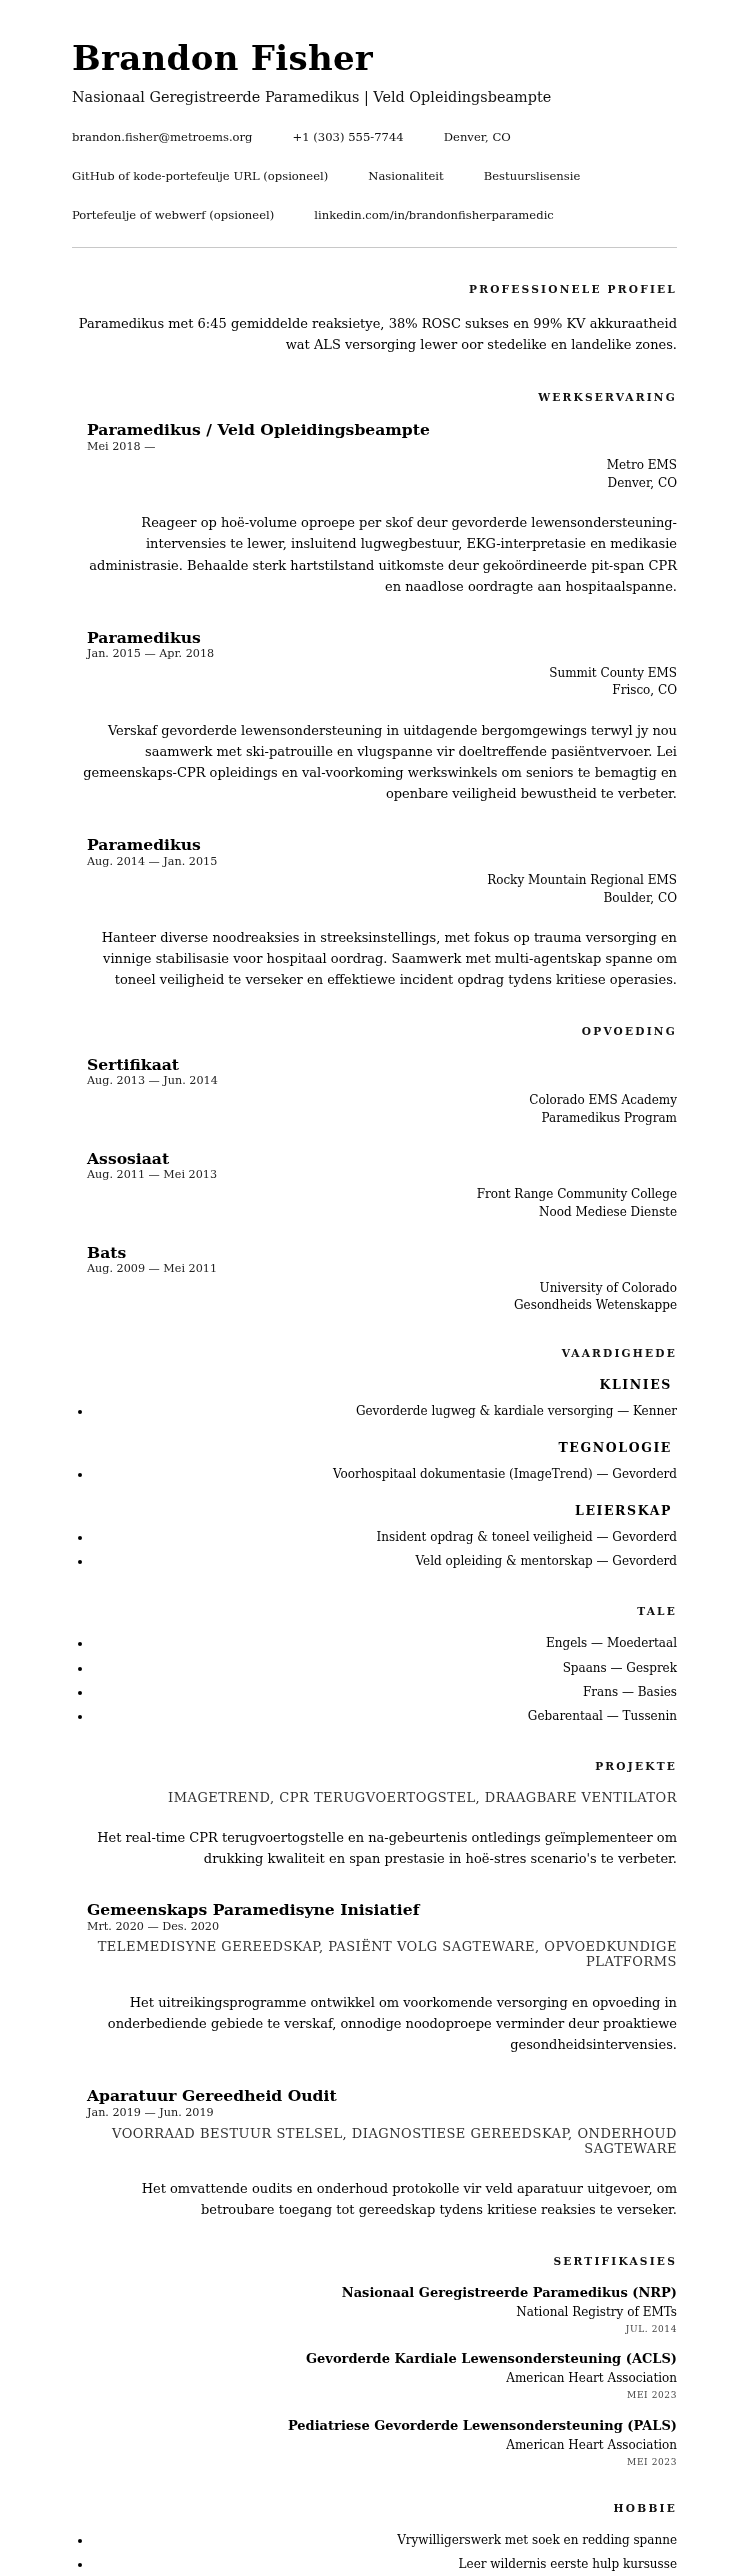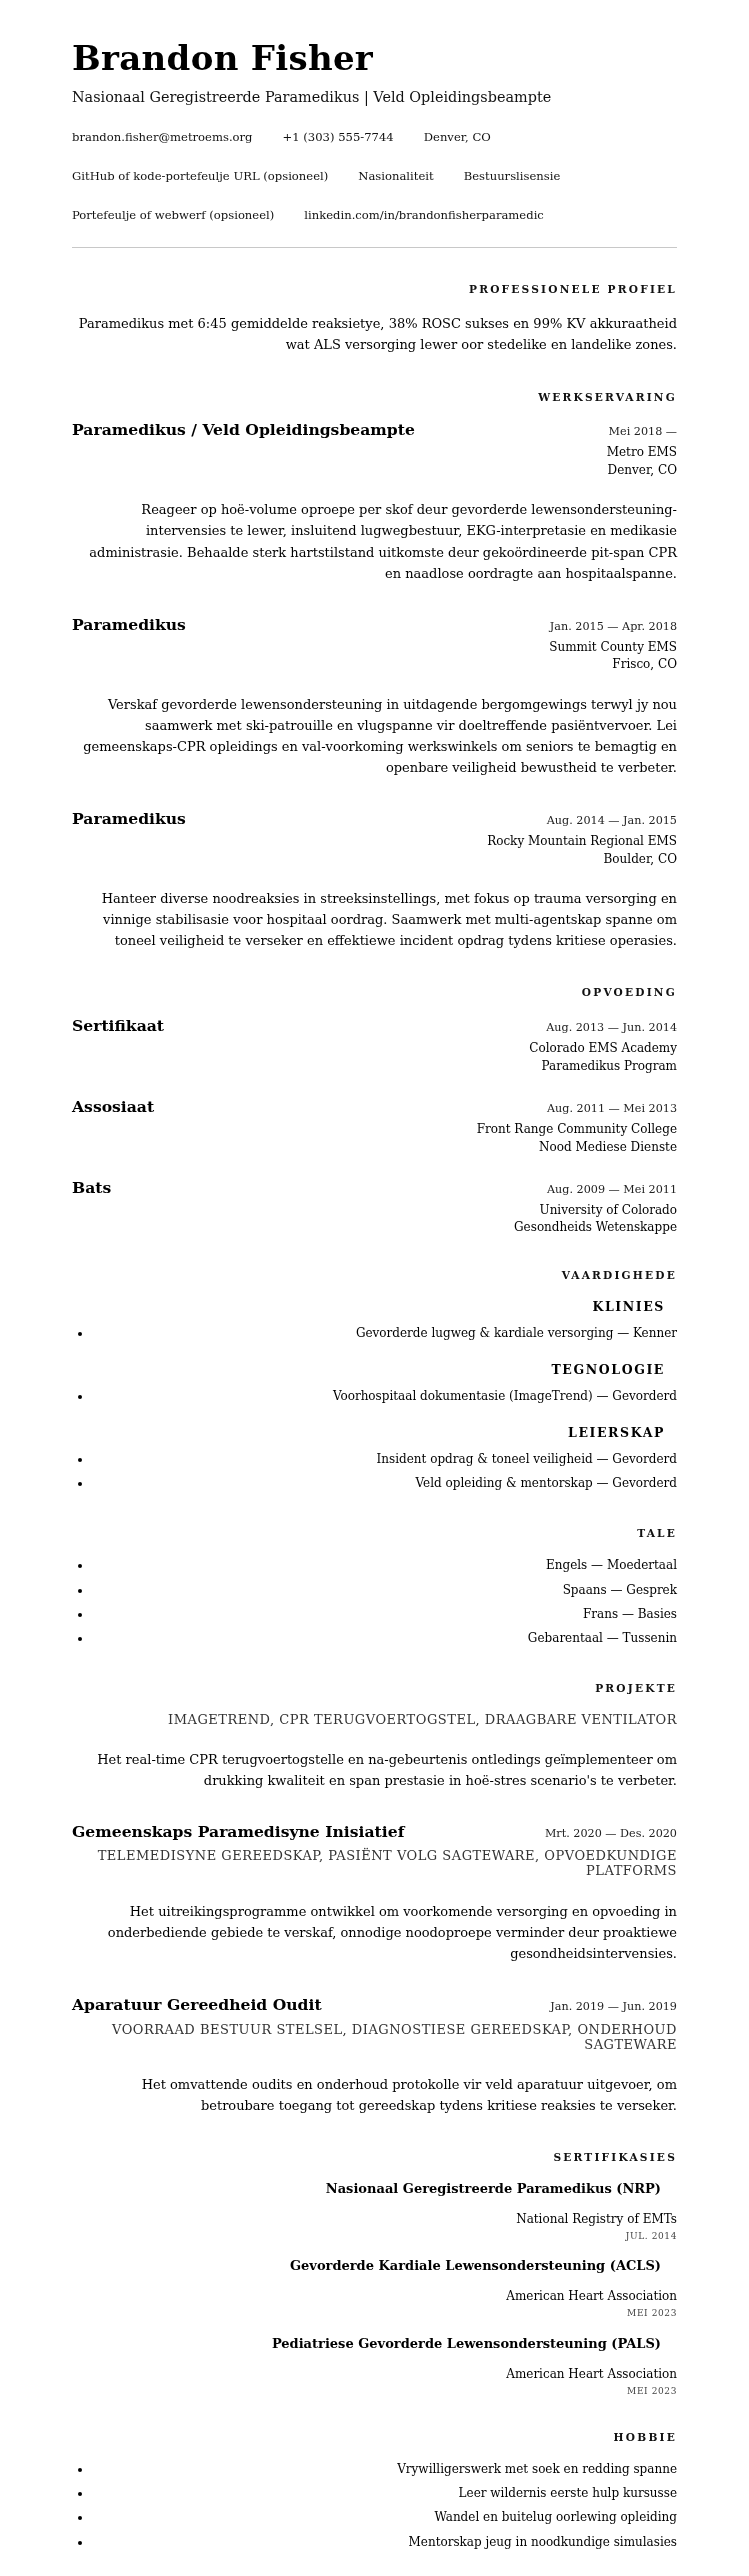--- a/index.html
+++ b/index.html
@@ -8,41 +8,41 @@
     width: 693px;
     min-height: 2576px;
     margin: 0 auto;
     padding: 39px 44px 50px;
     font-family: "DejaVu Serif", "Liberation Serif", serif;
     color: #000;
   }
   .name { font-size: 34px; font-weight: 700; margin: 0; line-height: 1.15; letter-spacing: 0.3px; }
   .headline { font-size: 14.4px; margin-top: 11.2px; color: #111; }
   .contact { margin-top: 5px; font-size: 11.6px; color: #111; }
-  .contact-row { display: flex; gap: 30px; margin-top: 25px; flex-wrap: wrap; }
+  .contact-row { display: flex; gap: 40px; margin-top: 25px; flex-wrap: wrap; }
   .divider { border: none; border-top: 0.6px solid #c8c8c8; margin: 25px 0 0; }
   section { margin-top: 35px; text-align: right; }
   .sec-heading { font-size: 10.6px; font-weight: 700; letter-spacing: 2.2px; margin: 0 0 17.5px; color: #111; }
   .body-text { font-size: 13px; line-height: 1.65; margin: 0; }
   .entry + .entry { margin-top: 31px; }
   .edu-entry + .edu-entry { margin-top: 24px; }
-  .entry-head { display: flex; justify-content: space-between; align-items: baseline; }
+  .entry-head { display: flex; justify-content: space-between; align-items: baseline; flex-direction: column; }
   .entry-title { font-size: 15.6px; font-weight: 700; margin: 0; line-height: 1.25; }
   .entry-dates { font-size: 11.2px; color: #222; white-space: nowrap; margin-left: 15px; }
   .entry-sub { font-size: 12px; margin-top: 5.6px; }
   .entry-sub2 { font-size: 12px; margin-top: 3.7px; }
   .entry-desc { font-size: 13px; line-height: 1.62; margin: 22.5px 0 0; }
   .skill-cat + .skill-cat { margin-top: 20px; }
-  .skill-cat-name { font-size: 12.5px; font-weight: 700; letter-spacing: 1.6px; margin: 0 12px 10px; }
+  .skill-cat-name { font-size: 12.5px; font-weight: 700; letter-spacing: 1.6px; margin: 0 5px 10px; }
   ul.bullets { margin: 0; padding-left: 20px; }
   ul.bullets li { font-size: 12px; line-height: 1.5; margin-bottom: 6.2px; }
   ul.bullets li:last-child { margin-bottom: 0; }
   .tools { font-size: 13px; letter-spacing: 0.5px; color: #333; margin-top: 6.9px; }
   .cert + .cert { margin-top: 17.5px; }
-  .cert-name { font-size: 13px; font-weight: 700; margin: 16px; }
+  .cert-name { font-size: 13px; font-weight: 700; margin: 0; }
   .cert-issuer { font-size: 12px; margin-top: 5px; }
   .cert-date { font-size: 9px; letter-spacing: 0.6px; color: #444; margin-top: 5px; }
 </style>
 </head>
 <body>
 
 <div class="page">
 
   <header>
     <h1 class="name">Brandon Fisher</h1>

